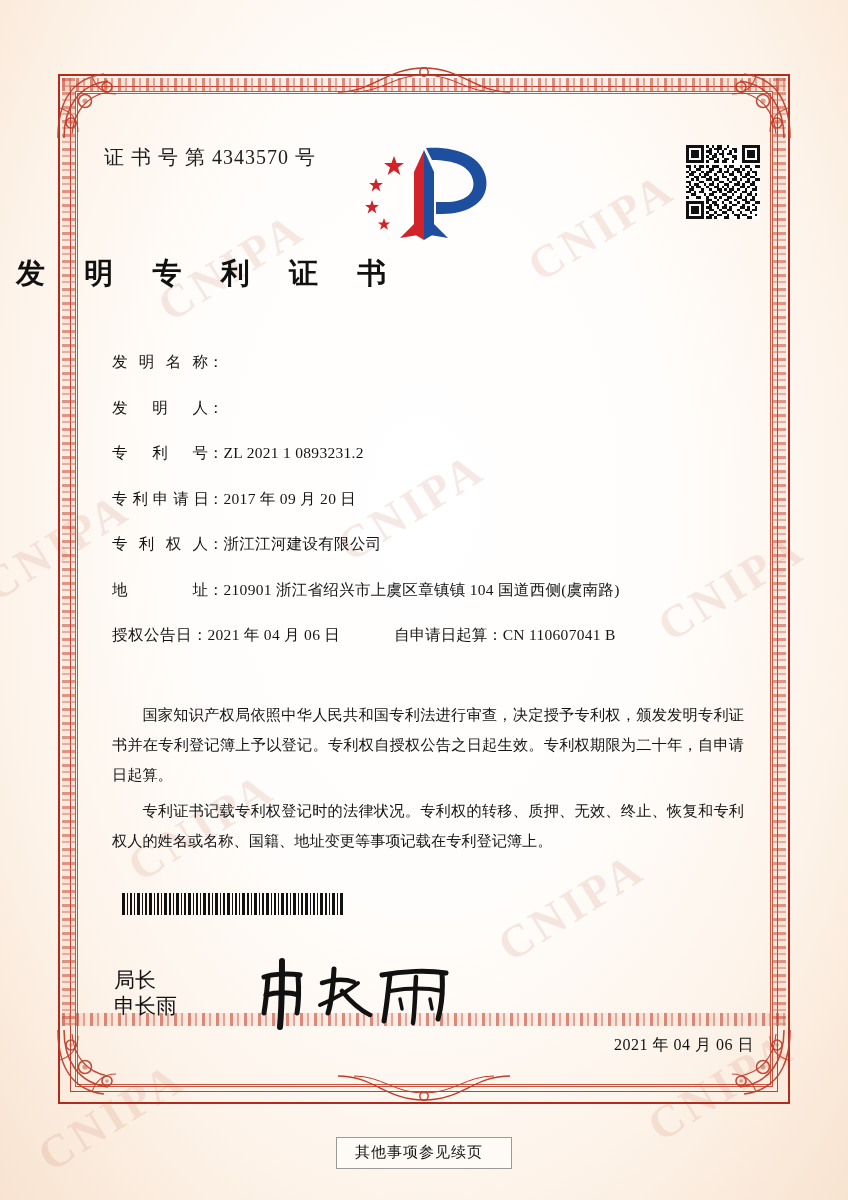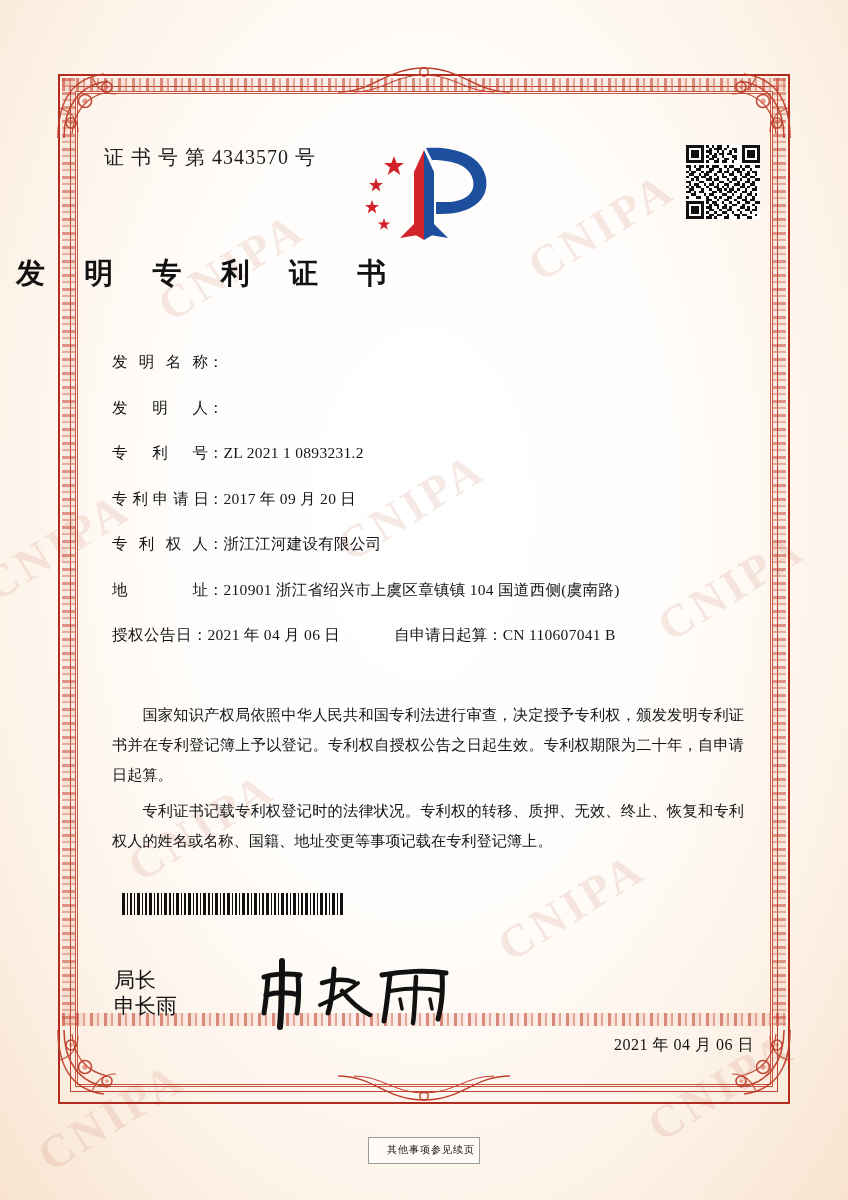--- a/index.html
+++ b/index.html
@@ -260,23 +260,23 @@
     top: 1095px;
     text-align: center;
     font-size: 14.5px;
     color: #161616;
   }
   .footnote {
     position: absolute;
     left: 50%;
     transform: translateX(-50%);
     top: 1137px;
-    padding: 5px 4px 6px 18px;
+    padding: 5px 28px 6px 18px;
     border: 1px solid #9a9a9a;
-    font-size: 10px;
+    font-size: 15px;
     letter-spacing: 1px;
     color: #141414;
     background: rgba(255,255,255,0.55);
   }
 </style>
 </head>
 <body>
 
 <div class="certificate">
 

